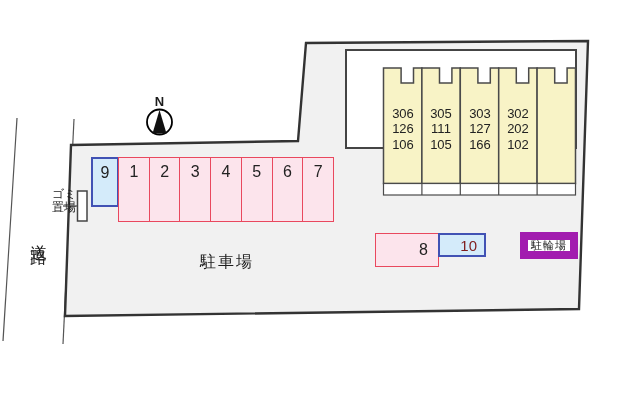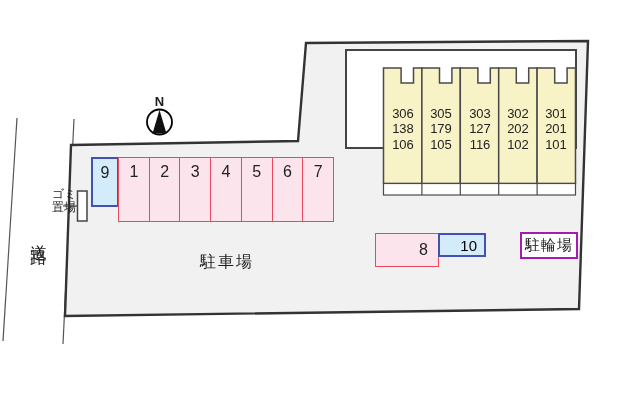--- a/index.html
+++ b/index.html
@@ -9,22 +9,22 @@
     font-family:"Liberation Sans","DejaVu Sans",sans-serif;color:#1c1c1c;
   }
   #stage svg{position:absolute;left:0;top:0;}
   .lbl{position:absolute;color:#1c1c1c;}
   .n-label{left:149px;top:94px;width:21px;text-align:center;font-size:13px;font-weight:bold;}
   .garbage-label{left:52px;top:188px;width:34px;font-size:12px;line-height:1.08;letter-spacing:0;}
   .road-label{left:27px;top:231px;writing-mode:vertical-rl;font-size:17px;letter-spacing:4px;}
   .parkinglot-label{left:194px;top:252px;font-size:16px;letter-spacing:2px;padding-left:6px;}
   .bicycle-sign{
     position:absolute;left:520px;top:232px;width:58px;height:27px;
-    background:#ffffff;border:2px solid #a21caf;display:flex;align-items:center;justify-content:center;
-    font-size:15px;letter-spacing:1px;
+    background:#ffffff;border:8px solid #a21caf;display:flex;align-items:center;justify-content:center;
+    font-size:11px;letter-spacing:1px;
   }
   
   .space9{
     position:absolute;left:91px;top:157px;width:28px;height:50px;
     background:#d4ebfa;border:2px solid #4152b4;
     text-align:center;padding-top:5px;font-size:16px;color:#222;
   }
   .pink-row{
     position:absolute;left:118px;top:157px;width:216px;height:65px;
     background:#fce4ec;border:1.5px solid #e9485e;display:flex;
@@ -37,21 +37,21 @@
   .space8{
     position:absolute;left:375px;top:233px;width:64px;height:34px;
     background:#fce4ec;border:1.5px solid #e9485e;
     display:flex;align-items:center;justify-content:flex-end;padding-right:10px;
     font-size:16px;color:#222;
   }
   .space10{
     position:absolute;left:438px;top:233px;width:48px;height:24px;
     background:#d4ebfa;border:2px solid #4152b4;
     display:flex;align-items:center;justify-content:flex-end;padding-right:7px;
-    font-size:15px;color:#000000;
+    font-size:15px;color:#7f1d1d;
   }
   
   .unit-rooms{
     position:absolute;top:106px;width:38px;text-align:center;
     font-size:13px;line-height:1.18;color:#222;
   }
   .unit-rooms span{display:block;}
   .u1{left:384px;} .u2{left:422px;} .u3{left:461px;} .u4{left:499px;} .u5{left:537px;}
 </style>
 </head>
@@ -101,37 +101,32 @@
     <div class="cell">4</div>
     <div class="cell">5</div>
     <div class="cell">6</div>
     <div class="cell">7</div>
   </div>
   <div class="space8">8</div>
   <div class="space10">10</div>
 
   <div class="unit-rooms u1">
     <span>306</span>
-    <span>138</span>
+    <span>126</span>
     <span>106</span>
   </div>
   <div class="unit-rooms u2">
     <span>305</span>
-    <span>179</span>
+    <span>111</span>
     <span>105</span>
   </div>
   <div class="unit-rooms u3">
     <span>303</span>
     <span>127</span>
-    <span>116</span>
+    <span>166</span>
   </div>
   <div class="unit-rooms u4">
     <span>302</span>
     <span>202</span>
     <span>102</span>
   </div>
-  <div class="unit-rooms u5">
-    <span>301</span>
-    <span>201</span>
-    <span>101</span>
-  </div>
 
 </div>
 
 </body></html>

